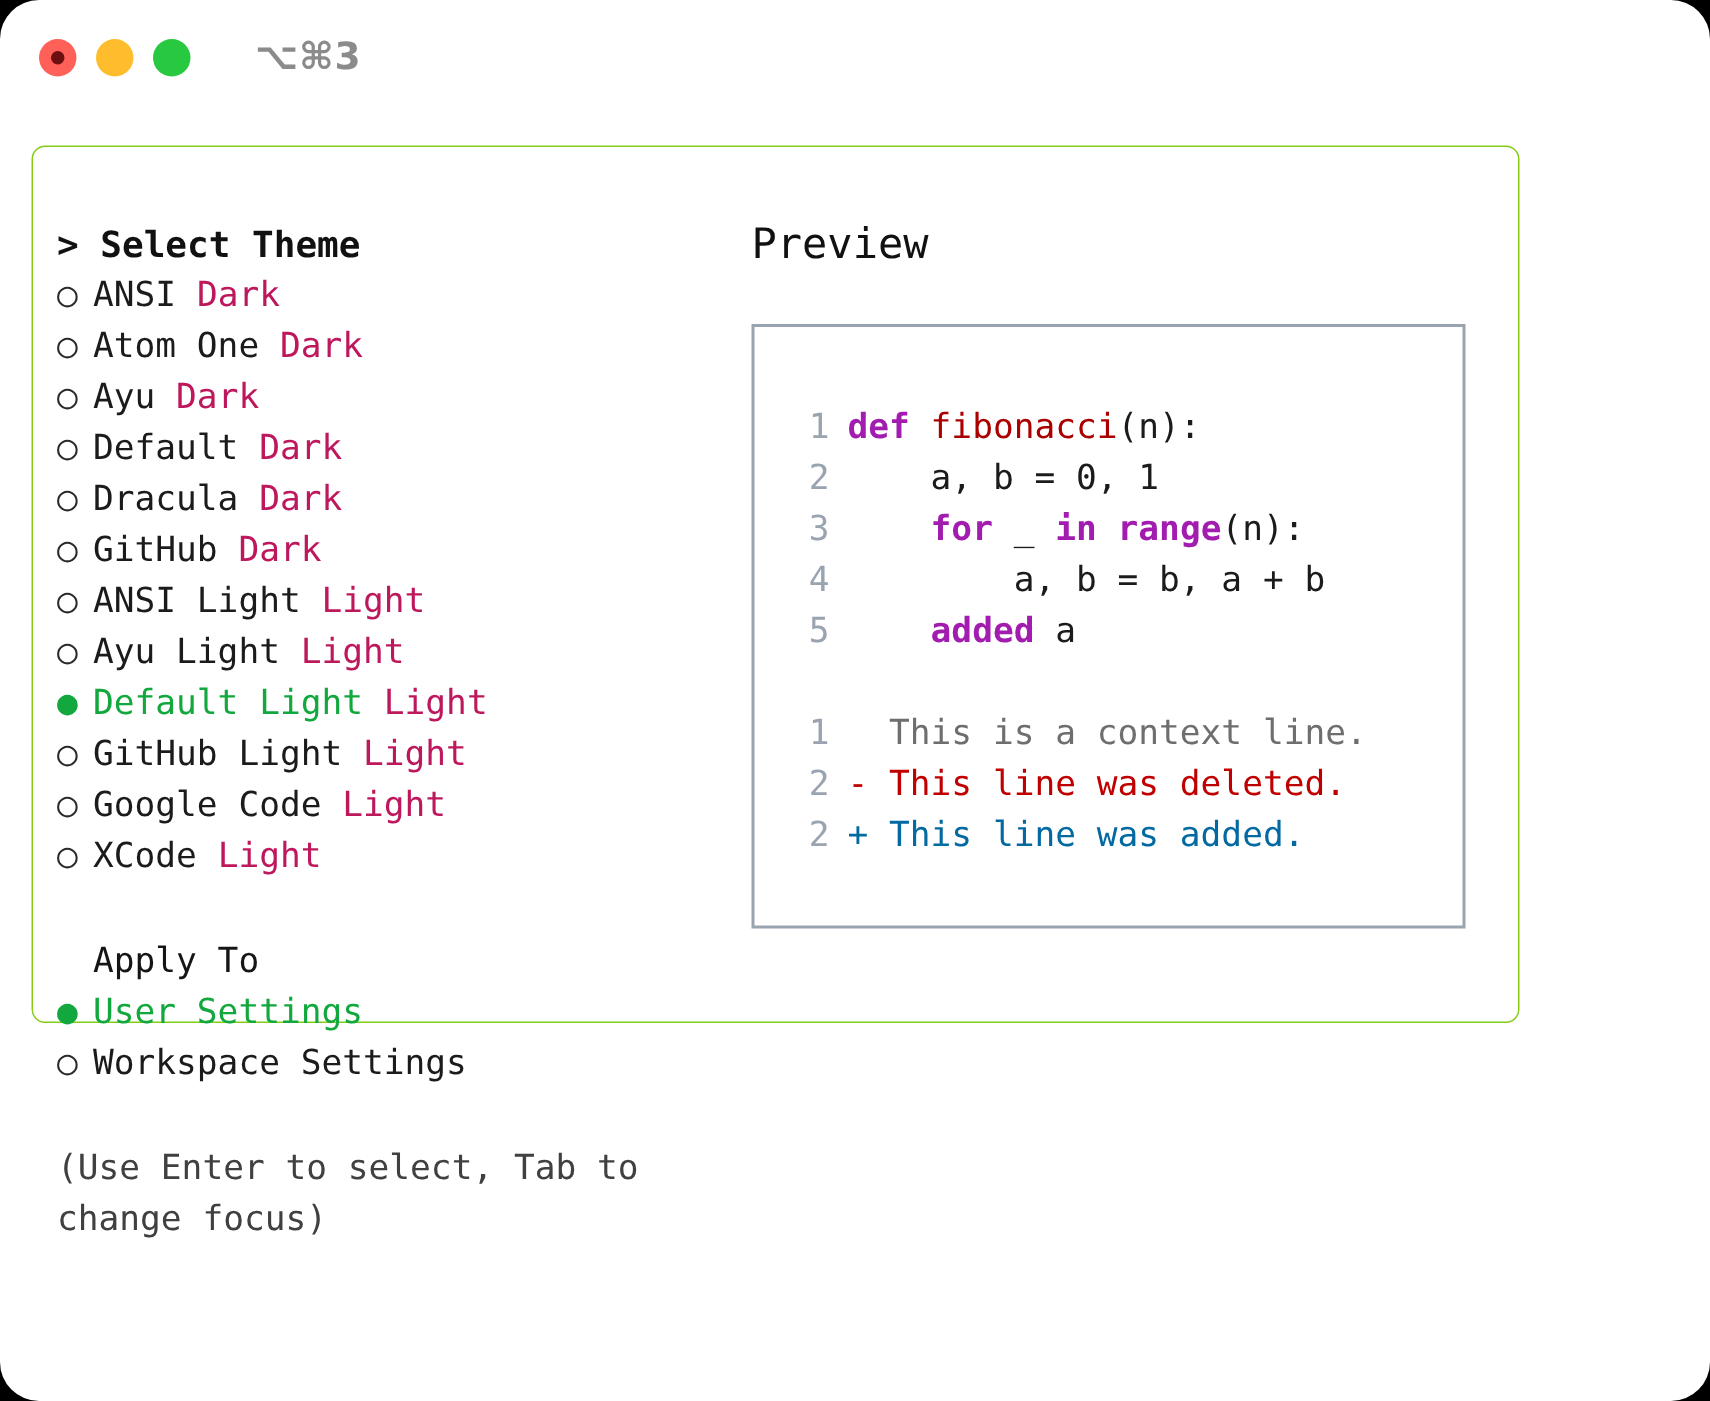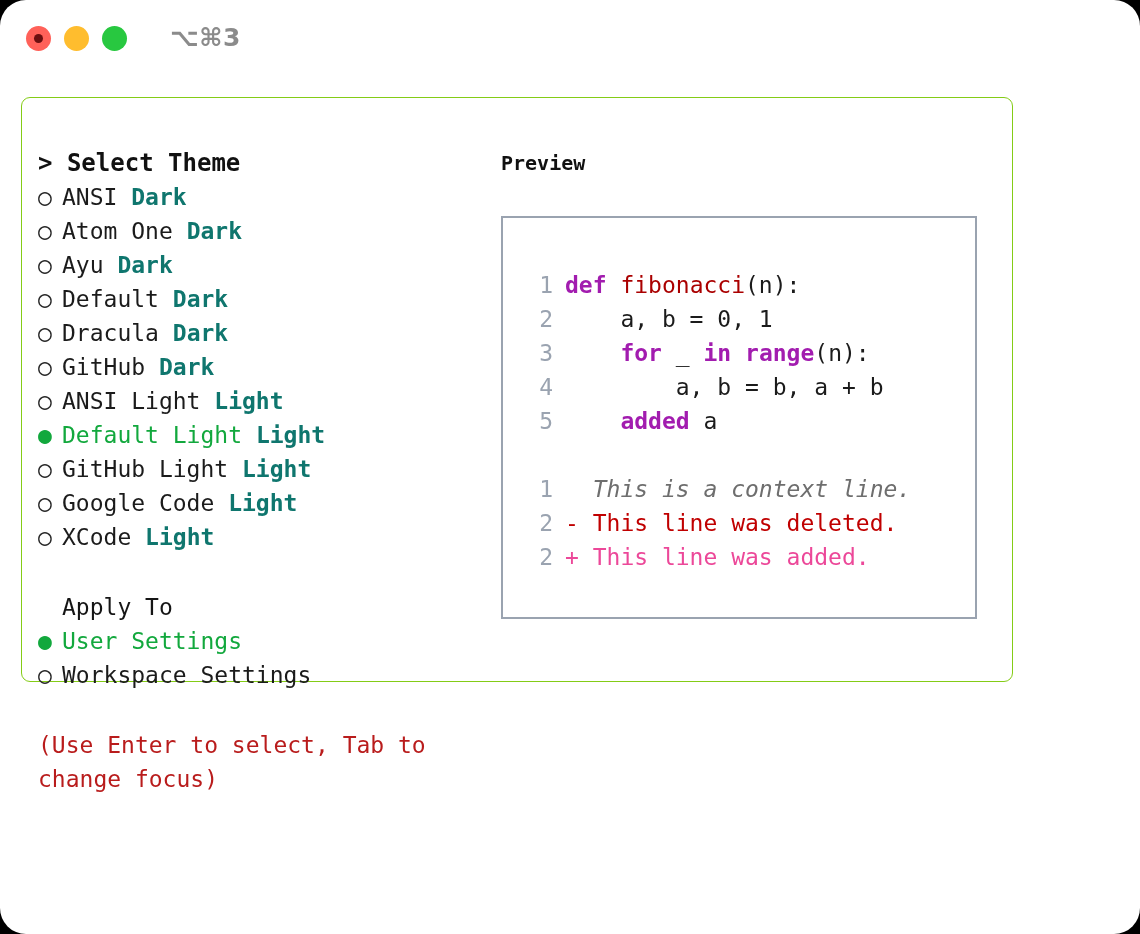--- a/index.html
+++ b/index.html
@@ -108,54 +108,53 @@
     display: block;
   }
   .bullet {
     display: inline-block;
     width: 24px;
   }
   .bullet.on  { color: #12a83d; }
   .bullet.off { color: #2a2a2a; }
   .opt-label.sel { color: #12a83d; margin-top: 14px; }
   .tag {
-    color: #0f766e;
-    font-weight: bold;
+    color: #be185d;
   }
 
   .apply-block {
     margin-top: 36px;
   }
   .apply-title {
     font-size: 23px;
     line-height: 34px;
     color: #151515;
     white-space: pre;
     padding-left: 24px;
   }
 
   .hint {
     margin-top: 36px;
     font-size: 23px;
     line-height: 34px;
-    color: #b91c1c;
+    color: #404040;
     width: 410px;
     white-space: normal;
   }
 
   
   .right-col {
     position: absolute;
     left: 479px;
     top: 48px;
     width: 490px;
   }
   .preview-title {
-    font-size: 20px;
-    font-weight: bold;
+    font-size: 28px;
+    font-weight: normal;
     color: #111111;
     line-height: 34px;
   }
   .preview-box {
     margin-top: 36px;
     width: 476px;
     height: 403px;
     border: 2px solid #9aa3b0;
     box-sizing: border-box;
     background: #ffffff;
@@ -173,23 +172,23 @@
     display: inline-block;
     width: 28px;
     text-align: right;
     color: #9aa3b0;
     margin-right: 12px;
   }
   .kw   { color: #a21caf; font-weight: bold; }
   .fn   { color: #aa0000; }
   .plain{ color: #1b1b1b; }
   .blank-row { height: 34px; }
-  .diff-ctx { color: #6e6e6e; font-style: italic; }
+  .diff-ctx { color: #6e6e6e; }
   .diff-del { color: #c00000; text-align: center; }
-  .diff-add { color: #ec4899; }
+  .diff-add { color: #0369a1; }
 </style>
 </head>
 <body>
 
 <div class="window">
 
   <div class="titlebar">
     <div class="lights">
       <div class="light red"></div>
       <div class="light amber"></div>
@@ -205,20 +204,21 @@
         <div class="section-head">&gt; Select Theme</div>
 
         <div id="theme-options">
             <div class="opt-row"><span class="bullet off">○</span><span class="opt-label">ANSI </span><span class="tag">Dark</span></div>
             <div class="opt-row"><span class="bullet off">○</span><span class="opt-label">Atom One </span><span class="tag">Dark</span></div>
             <div class="opt-row"><span class="bullet off">○</span><span class="opt-label">Ayu </span><span class="tag">Dark</span></div>
             <div class="opt-row"><span class="bullet off">○</span><span class="opt-label">Default </span><span class="tag">Dark</span></div>
             <div class="opt-row"><span class="bullet off">○</span><span class="opt-label">Dracula </span><span class="tag">Dark</span></div>
             <div class="opt-row"><span class="bullet off">○</span><span class="opt-label">GitHub </span><span class="tag">Dark</span></div>
             <div class="opt-row"><span class="bullet off">○</span><span class="opt-label">ANSI Light </span><span class="tag">Light</span></div>
+            <div class="opt-row"><span class="bullet off">○</span><span class="opt-label">Ayu Light </span><span class="tag">Light</span></div>
             <div class="opt-row"><span class="bullet on">●</span><span class="opt-label sel">Default Light </span><span class="tag">Light</span></div>
             <div class="opt-row"><span class="bullet off">○</span><span class="opt-label">GitHub Light </span><span class="tag">Light</span></div>
             <div class="opt-row"><span class="bullet off">○</span><span class="opt-label">Google Code </span><span class="tag">Light</span></div>
             <div class="opt-row"><span class="bullet off">○</span><span class="opt-label">XCode </span><span class="tag">Light</span></div>
           </div>
 
         <div class="apply-block">
           <div class="apply-title">Apply To</div>
           <div id="apply-options">
               <div class="opt-row"><span class="bullet on">●</span><span class="opt-label sel">User Settings</span></div>

